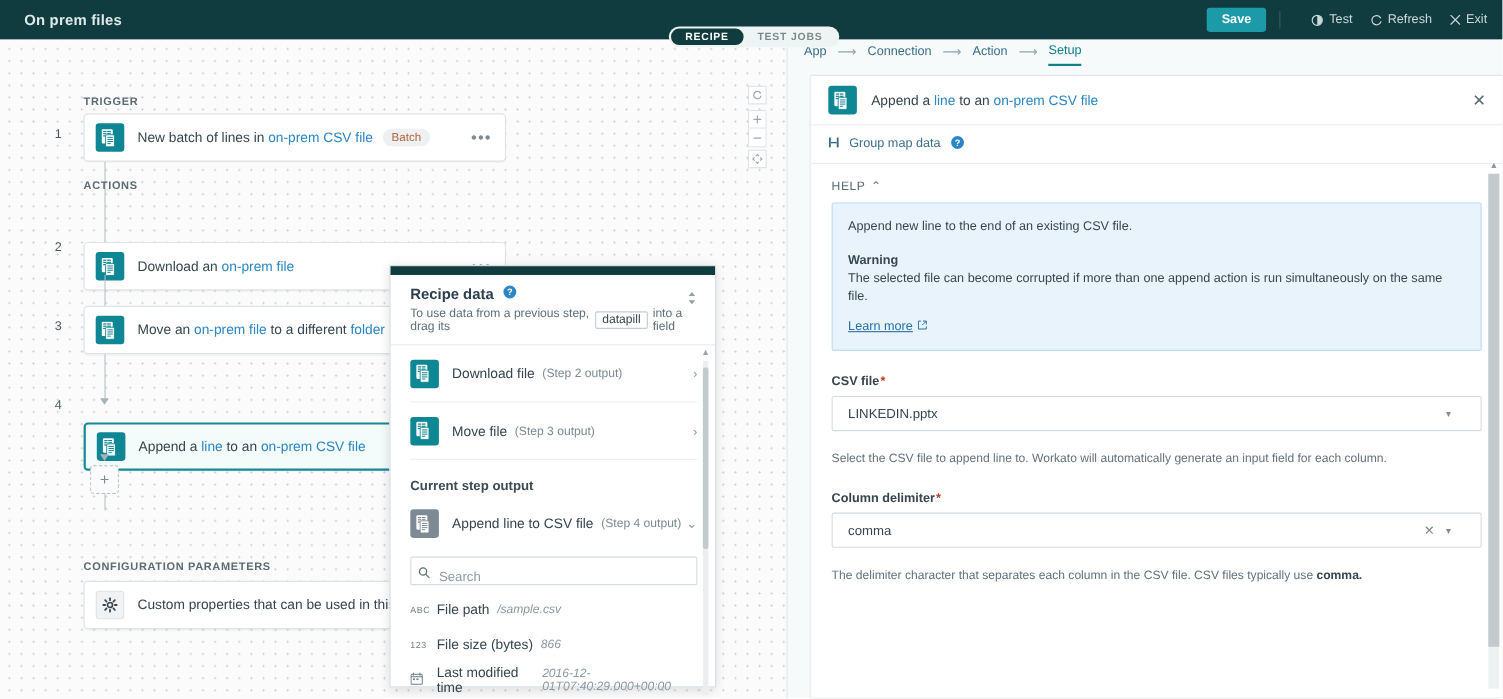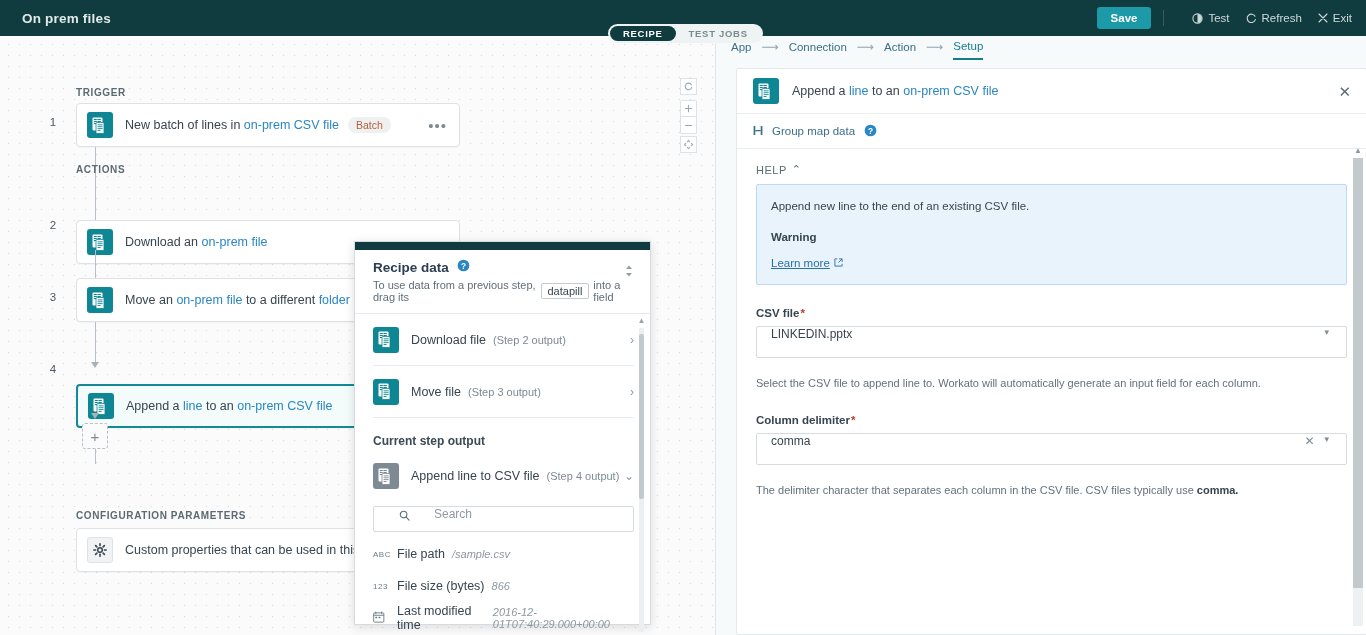--- a/index.html
+++ b/index.html
@@ -130,22 +130,22 @@
   .pop-scroll { padding: 0 16px 0 18px; height: 332px; }
   .dl-row {
     display: flex; align-items: center; height: 52px; cursor: pointer;
     border-bottom: 1px solid #e9edf0;
   }
   .dl-row .t { font-size: 12.5px; margin-left: 12px; color: #36454f; }
   .dl-row .s { font-size: 11px; color: #7c8a93; margin-left: 7px; }
   .chev { margin-left: auto; color: #8d9aa2; font-size: 12px; }
   .cso { font-size: 12px; font-weight: bold; color: #3b4a54; padding-top: 16px; padding-bottom: 6px; }
   .search-box {
-    display: flex; align-items: flex-start; gap: 24px; height: 26px;
-    border: 1px solid #d6dbe0; border-radius: 2px; padding: 0 25px; margin: 8px 0 6px 0;
+    display: flex; align-items: flex-end; gap: 8px; height: 26px;
+    border: 1px solid #d6dbe0; border-radius: 2px; padding: 0 6px; margin: 8px 0 6px 0;
   }
   .search-box input {
     border: none; outline: none; font-size: 12px; color: #36454f;
     font-family: "Liberation Sans", sans-serif; width: 100%; background: transparent;
   }
   .search-box input::placeholder { color: #8d9aa2; }
   .pill-row { display: flex; align-items: center; height: 32px; font-size: 12.5px; color: #36454f; }
   .ptype { font-size: 8px; color: #6d7d87; letter-spacing: .5px; width: 24px; flex: 0 0 24px; }
   .pval { font-style: italic; color: #8b98a0; margin-left: 7px; font-size: 11px; }
   .pop-sb { position: absolute; right: 4px; top: 0; width: 9px; height: 332px; }
@@ -187,21 +187,21 @@
   .help-box p { font-size: 11.5px; color: #37474f; line-height: 1.45; }
   .help-box .warn { font-weight: bold; margin-top: 14px; }
   .help-box a {
     color: #2a6fa8; font-size: 11.5px; text-decoration: underline;
     display: inline-flex; align-items: center; gap: 4px; margin-top: 12px;
   }
   .field-label { font-size: 11.5px; font-weight: bold; color: #36454f; margin-top: 22px; }
   .req { color: #c0392b; margin-left: 1px; }
   .select-ctl {
     margin-top: 7px; height: 32px; border: 1px solid #d6dbe0; border-radius: 2px;
-    background: #fff; display: flex; align-items: flex-start; padding: 0 17px 0 14px;
+    background: #fff; display: flex; align-items: center; padding: 0 27px 0 14px;
     font-size: 12px; color: #36454f; cursor: pointer;
   }
   .select-ctl .caret { margin-left: auto; color: #7f8c94; font-size: 9px; }
   .select-ctl .clr { color: #7f8c94; font-size: 12px; margin-left: auto; margin-right: 10px; cursor: pointer; }
   .select-ctl .caret2 { color: #7f8c94; font-size: 9px; }
   .hint { font-size: 11px; color: #62727c; margin-top: 18px; line-height: 1.4; }
   .hint b { color: #36454f; }
   .rp-sb { position: absolute; right: 3px; top: 110px; width: 10px; height: 480px; }
   .rp-sb .track { position: absolute; top: 12px; left: 0; width: 10px; bottom: 0; background: #eef1f2; }
   .rp-sb .thumb { position: absolute; top: 12px; left: 0; width: 10px; height: 430px; background: #c3cace; }
@@ -606,20 +606,21 @@
 
       <div class="card-body">
         <div class="help-label">
           <span>HELP</span>
           <span>⌃</span>
         </div>
 
         <div class="help-box">
           <p>Append new line to the end of an existing CSV file.</p>
           <p class="warn">Warning</p>
+          <p>The selected file can become corrupted if more than one append action is run simultaneously on the same file.</p>
           <a href="#">
             <span>Learn more</span>
             <span>
               <svg width="9" height="9" viewBox="0 0 10 10">
                   <path d="M3.6 1 H1 V9 H9 V6.4" fill="none" stroke="#2a6fa8" stroke-width="1"></path>
                   <path d="M5.6 1 H9 V4.4 M9 1 L4.9 5.1" fill="none" stroke="#2a6fa8" stroke-width="1"></path>
                 </svg>
             </span>
           </a>
         </div>

